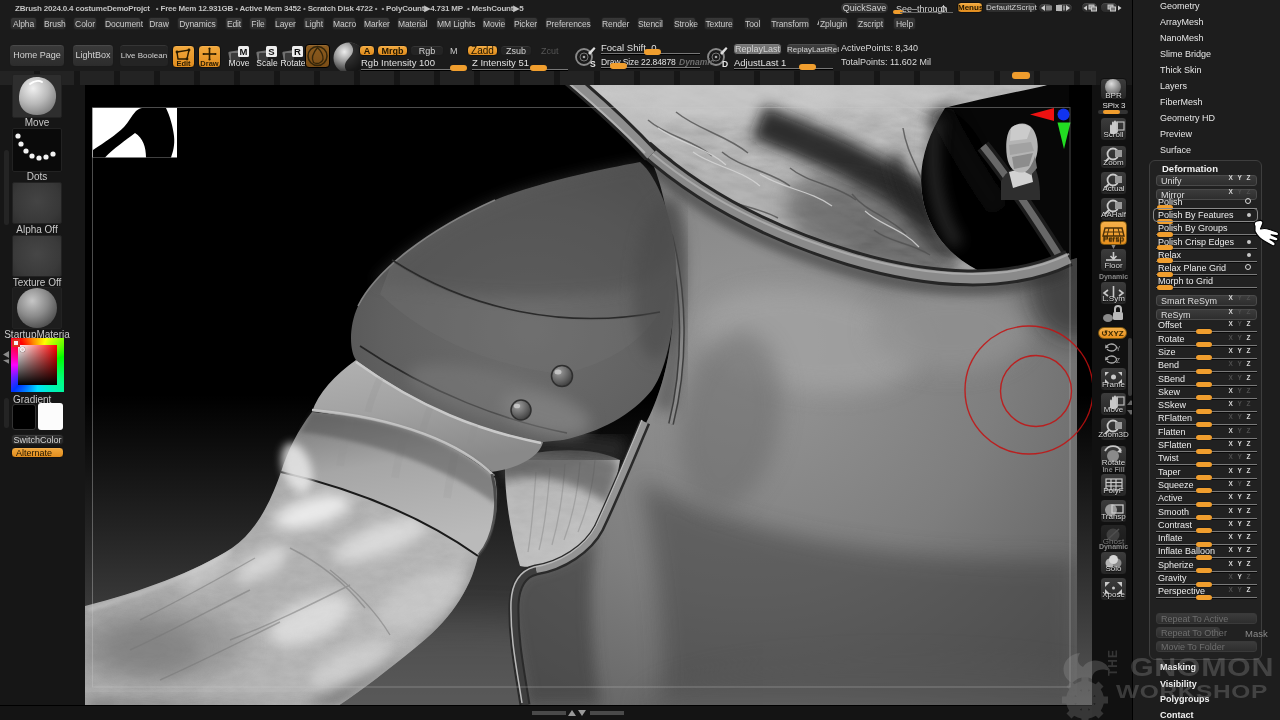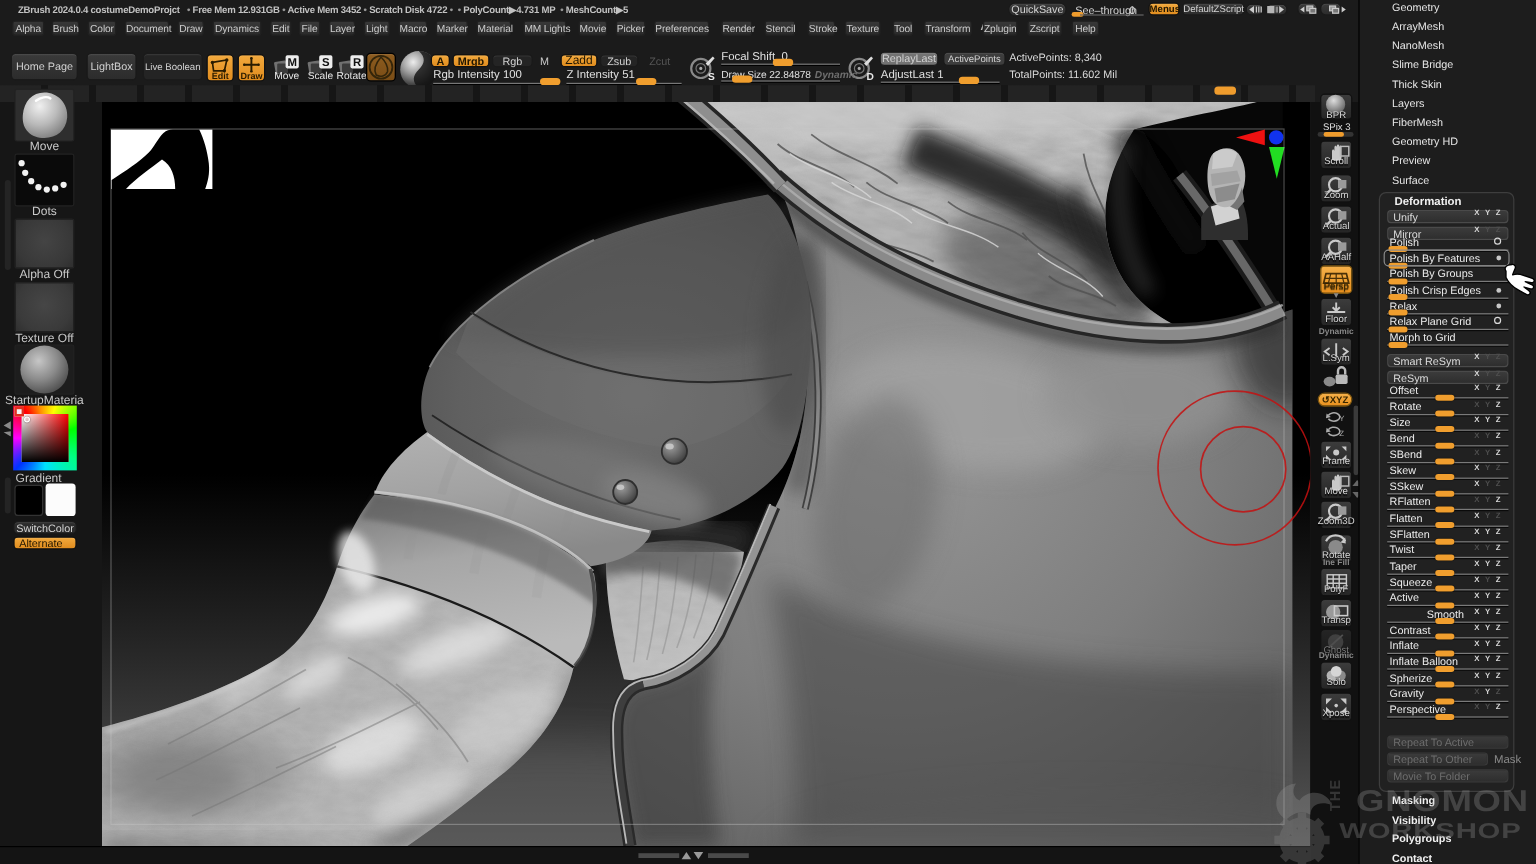--- a/index.html
+++ b/index.html
@@ -194,21 +194,21 @@
  <text x="16" y="21" font-size="8.5" font-weight="bold" fill="#e8e8e8" font-family="Liberation Sans">D</text>
 </svg>
 <div class="abs" style="left:601px;top:42px;font-size:9.5px;color:#e0e0e0;">Focal Shift&nbsp; 0</div>
 <div class="abs" style="left:601px;top:53px;width:99px;height:1px;background:#777;box-shadow:0 1px 0 #000;"></div>
 <div class="abs" style="left:644px;top:49px;width:17px;height:6px;border-radius:3px;background:#f09e2e;"></div>
 <div class="abs" style="left:601px;top:56.5px;font-size:8.5px;letter-spacing:-0.1px;color:#e0e0e0;">Draw Size&nbsp;22.84878</div>
 <div class="abs" style="left:679px;top:56.5px;font-size:8.5px;color:#6e6e6e;font-weight:bold;font-style:italic;">Dynamic</div>
 <div class="abs" style="left:601px;top:67px;width:99px;height:1px;background:#777;box-shadow:0 1px 0 #000;"></div>
 <div class="abs" style="left:610px;top:63px;width:17px;height:6px;border-radius:3px;background:#f09e2e;"></div>
 <div class="btn" style="left:733px;top:43px;width:49px;height:12px;font-size:9px;line-height:11px;background:#737373;">ReplayLast</div>
-<div class="btn" style="left:786px;top:43px;width:52px;height:12px;font-size:8px;line-height:11px;background:#3d3d3d;">ActivePoints</div>
+<div class="btn" style="left:786px;top:43px;width:52px;height:12px;font-size:8px;line-height:11px;background:#3d3d3d;">ReplayLastRel</div>
 <div class="abs" style="left:734px;top:57px;font-size:9.5px;color:#e0e0e0;">AdjustLast 1</div>
 <div class="abs" style="left:734px;top:68px;width:99px;height:1px;background:#777;box-shadow:0 1px 0 #000;"></div>
 <div class="abs" style="left:799px;top:64px;width:17px;height:6px;border-radius:3px;background:#f09e2e;"></div>
 <div class="abs" style="left:841px;top:43px;font-size:9px;color:#dadada;">ActivePoints: 8,340</div>
 <div class="abs" style="left:841px;top:57px;font-size:9px;color:#dadada;">TotalPoints: 11.602 Mil</div>
 
 <div class="abs" style="left:0px;top:71px;width:1096px;height:14px;background:#161616;
  background-image:repeating-linear-gradient(90deg,#232323 0px,#232323 34px,#161616 34px,#161616 40px);"></div>
 <div class="abs" style="left:1012px;top:72px;width:18px;height:7px;border-radius:3px;background:#ef9c2d;"></div>
 
@@ -808,21 +808,21 @@
 <div class="shandle" style="left:1196px;top:475.1px;"></div>
 <div class="xyz" style="left:1226px;top:466.6px;width:26px;text-align:right;"><span style="color:#d8d8d8">X</span> <span style="color:#d8d8d8">Y</span> <span style="color:#d8d8d8">Z</span></div>
 <div class="dlab" style="left:1158px;top:479.9px;">Squeeze</div>
 <div class="strack" style="top:490.9px;"></div>
 <div class="shandle" style="left:1196px;top:488.4px;"></div>
 <div class="xyz" style="left:1226px;top:479.9px;width:26px;text-align:right;"><span style="color:#d8d8d8">X</span> <span style="color:#4f4f4f">Y</span> <span style="color:#d8d8d8">Z</span></div>
 <div class="dlab" style="left:1158px;top:493.2px;">Active</div>
 <div class="strack" style="top:504.2px;"></div>
 <div class="shandle" style="left:1196px;top:501.7px;"></div>
 <div class="xyz" style="left:1226px;top:493.2px;width:26px;text-align:right;"><span style="color:#d8d8d8">X</span> <span style="color:#d8d8d8">Y</span> <span style="color:#d8d8d8">Z</span></div>
-<div class="dlab" style="left:1158px;top:506.5px;margin-left:31px;">Smooth</div>
+<div class="dlab" style="left:1158px;top:506.5px;">Smooth</div>
 <div class="strack" style="top:517.5px;"></div>
 <div class="shandle" style="left:1196px;top:515.0px;"></div>
 <div class="xyz" style="left:1226px;top:506.5px;width:26px;text-align:right;"><span style="color:#d8d8d8">X</span> <span style="color:#d8d8d8">Y</span> <span style="color:#d8d8d8">Z</span></div>
 <div class="dlab" style="left:1158px;top:519.8px;">Contrast</div>
 <div class="strack" style="top:530.8px;"></div>
 <div class="shandle" style="left:1196px;top:528.3px;"></div>
 <div class="xyz" style="left:1226px;top:519.8px;width:26px;text-align:right;"><span style="color:#d8d8d8">X</span> <span style="color:#d8d8d8">Y</span> <span style="color:#d8d8d8">Z</span></div>
 <div class="dlab" style="left:1158px;top:533.1px;">Inflate</div>
 <div class="strack" style="top:544.1px;"></div>
 <div class="shandle" style="left:1196px;top:541.6px;"></div>
@@ -837,21 +837,21 @@
 <div class="xyz" style="left:1226px;top:559.7px;width:26px;text-align:right;"><span style="color:#d8d8d8">X</span> <span style="color:#d8d8d8">Y</span> <span style="color:#d8d8d8">Z</span></div>
 <div class="dlab" style="left:1158px;top:573.0px;">Gravity</div>
 <div class="strack" style="top:584.0px;"></div>
 <div class="shandle" style="left:1196px;top:581.5px;"></div>
 <div class="xyz" style="left:1226px;top:573.0px;width:26px;text-align:right;"><span style="color:#4f4f4f">X</span> <span style="color:#d8d8d8">Y</span> <span style="color:#4f4f4f">Z</span></div>
 <div class="dlab" style="left:1158px;top:586.3px;">Perspective</div>
 <div class="strack" style="top:597.3px;"></div>
 <div class="shandle" style="left:1196px;top:594.8px;"></div>
 <div class="xyz" style="left:1226px;top:586.3px;width:26px;text-align:right;"><span style="color:#4f4f4f">X</span> <span style="color:#4f4f4f">Y</span> <span style="color:#d8d8d8">Z</span></div>
 <div class="sbtn" style="top:613px;color:#6e6e6e;border-color:#3a3a3a;">Repeat To Active</div>
-<div class="sbtn" style="top:627px;width:84px;color:#6e6e6e;border-color:#3a3a3a;">Repeat To Other</div>
+<div class="sbtn" style="top:627px;width:64px;color:#6e6e6e;border-color:#3a3a3a;">Repeat To Other</div>
 <div class="abs" style="left:1245px;top:628px;font-size:9.5px;color:#8a8a8a;">Mask</div>
 <div class="sbtn" style="top:641px;color:#6e6e6e;border-color:#3a3a3a;">Movie To Folder</div>
 <div class="rlab" style="top:662px;font-weight:bold;color:#f2f2f2;">Masking</div>
 <div class="rlab" style="top:678.5px;font-weight:bold;color:#f2f2f2;">Visibility</div>
 <div class="rlab" style="top:694px;font-weight:bold;color:#f2f2f2;">Polygroups</div>
 <div class="rlab" style="top:710px;font-weight:bold;color:#f2f2f2;">Contact</div>
 
 <div class="abs" style="left:0px;top:705px;width:1092px;height:15px;background:#141414;border-top:1px solid #000;"></div>
 <div class="abs" style="left:532px;top:711px;width:34px;height:4px;background:#4a4a4a;"></div>
 <div class="abs" style="left:590px;top:711px;width:34px;height:4px;background:#4a4a4a;"></div>

